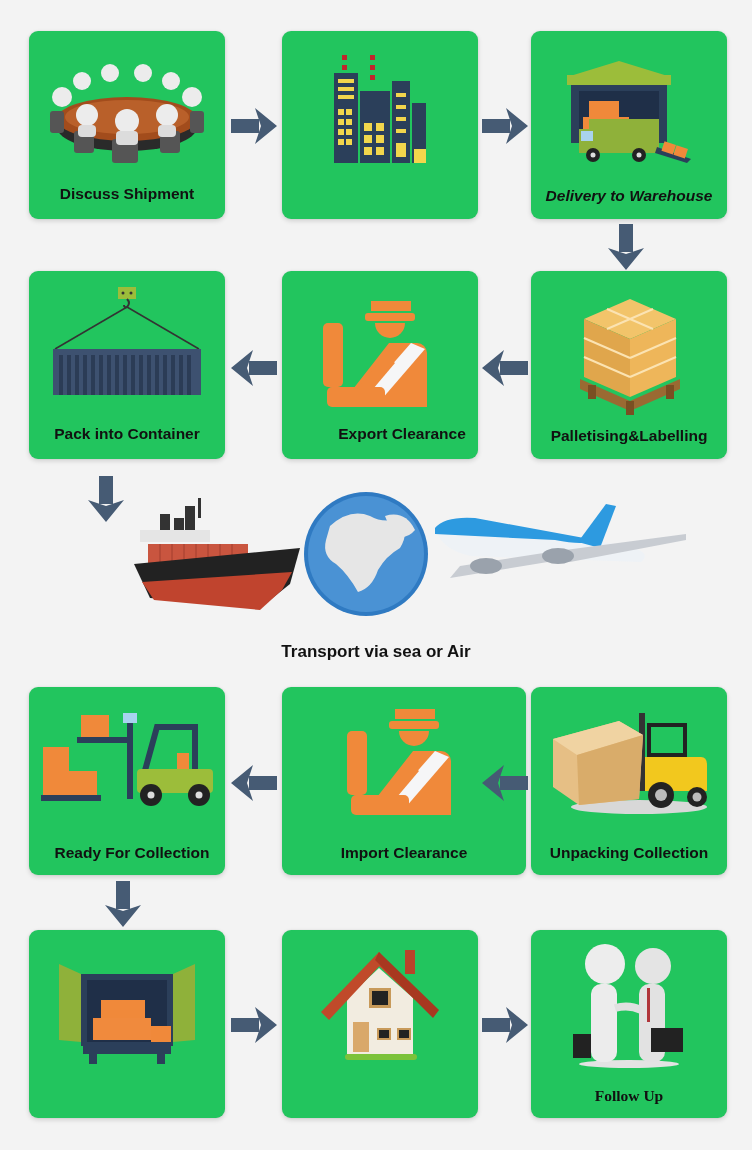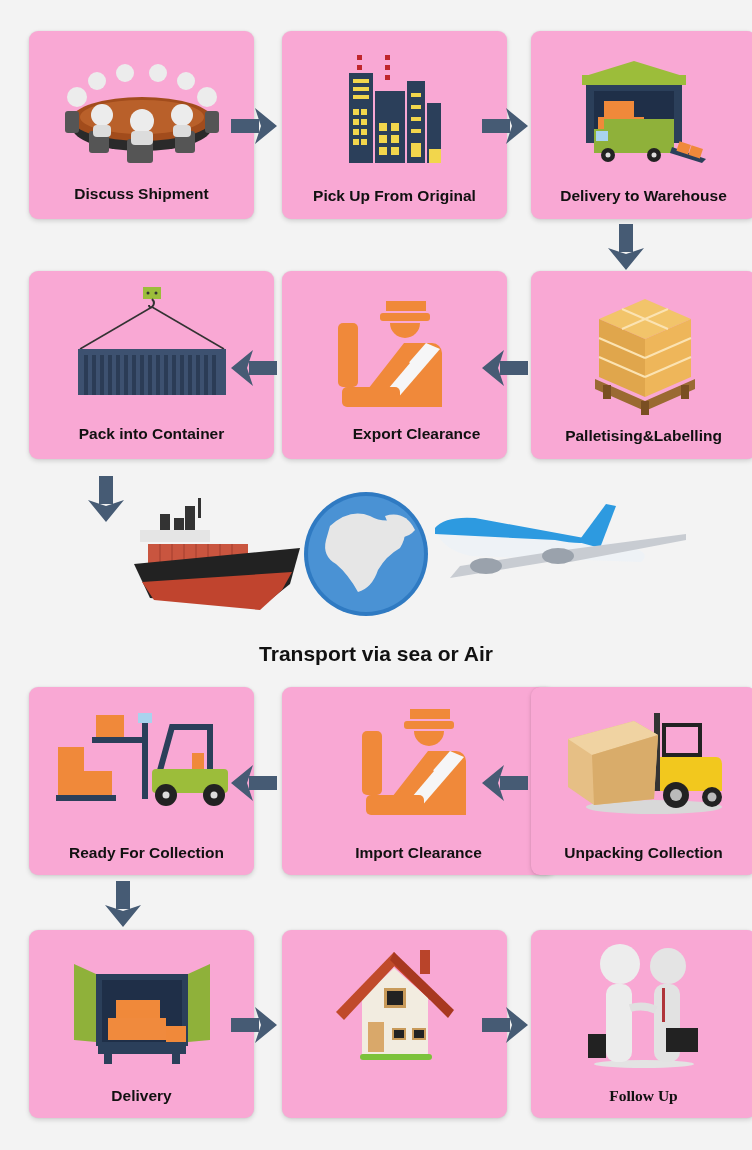--- a/index.html
+++ b/index.html
@@ -1,21 +1,21 @@
 <!DOCTYPE html>
 <html><head>
 <meta charset="utf-8">
 <style>
   html,body{margin:0;padding:0;}
   body{width:752px;height:1150px;background:#f3f3f3;position:relative;overflow:hidden;font-family:"Liberation Sans",sans-serif;}
-  .card{position:absolute;width:225px;background:#f9a8d4;border-radius:9px;box-shadow:0 2px 5px rgba(0,0,0,0.14),0 0 2px rgba(0,0,0,0.08);}
+  .card{position:absolute;width:196px;background:#22c55e;border-radius:9px;box-shadow:0 2px 5px rgba(0,0,0,0.14),0 0 2px rgba(0,0,0,0.08);}
   .card .label{position:absolute;left:0;right:0;text-align:center;font-weight:bold;font-size:15.5px;color:#111;}
   .card .art{position:absolute;left:0;right:0;display:flex;justify-content:center;}
   .arrow{position:absolute;}
-  .transport-label{position:absolute;left:0;width:752px;top:642px;text-align:center;font-weight:bold;font-size:21px;color:#111;}
+  .transport-label{position:absolute;left:0;width:752px;top:642px;text-align:center;font-weight:bold;font-size:17px;color:#111;}
 </style>
 </head>
 <body>
 
 <svg width="0" height="0" style="position:absolute">
   <defs>
     <symbol id="arrow-right" viewBox="0 0 46 36">
       <rect x="0" y="11" width="28" height="14" fill="#465b74"></rect>
       <polygon points="24,0 46,18 24,36 30,18" fill="#465b74"></polygon>
     </symbol>
@@ -112,28 +112,27 @@
           <rect x="46" y="94" width="8" height="8"></rect>
         <rect x="66" y="40" width="10" height="4"></rect>
           <rect x="66" y="52" width="10" height="4"></rect>
           <rect x="66" y="64" width="10" height="4"></rect>
           <rect x="66" y="76" width="10" height="4"></rect>
           <rect x="66" y="90" width="10" height="14"></rect>
         <rect x="84" y="96" width="12" height="14"></rect>
       </g>
     </svg>
   </div>
-  <div class="label" style="top:156px;">Pick Up From Original</div>
 </div>
 
 <svg class="arrow" style="left:482px;top:108px;" width="46" height="36">
     <use href="#arrow-right"></use>
   </svg>
 
-<div class="card" style="left:531px;top:31px;height:188px;">
+<div class="card" style="left:531px;top:31px;height:188px;font-style:italic;">
   <div class="art" style="top:26px;">
     <svg width="140" height="115" viewBox="0 0 140 115">
       <polygon points="8,20 60,4 112,20" fill="#9cbd3a"></polygon>
       <rect x="8" y="18" width="104" height="10" fill="#9cbd3a"></rect>
       <rect x="12" y="28" width="96" height="58" fill="#2b3f5a"></rect>
       <rect x="20" y="34" width="80" height="52" fill="#1f2f48"></rect>
       <rect x="30" y="44" width="30" height="16" fill="#f0893a"></rect>
       <rect x="24" y="60" width="46" height="18" fill="#f0893a"></rect>
       <rect x="30" y="62" width="70" height="34" fill="#8fb13a"></rect>
       <rect x="20" y="72" width="18" height="24" fill="#8fb13a"></rect>
@@ -147,21 +146,21 @@
       <rect x="116" y="90" width="12" height="10" transform="rotate(18 122 94)" fill="#f0893a"></rect>
     </svg>
   </div>
   <div class="label" style="top:156px;">Delivery to Warehouse</div>
 </div>
 
 <svg class="arrow" style="left:608px;top:224px;" width="36" height="46">
     <use href="#arrow-down"></use>
   </svg>
 
-<div class="card" style="left:29px;top:271px;height:188px;padding-left:20px;">
+<div class="card" style="left:29px;top:271px;height:188px;">
   <div class="art" style="top:12px;">
     <svg width="156" height="112" viewBox="0 0 156 112">
       <rect x="69" y="4" width="18" height="12" fill="#9cbd3a"></rect>
       <circle cx="74" cy="10" r="1.5" fill="#333"></circle>
         <circle cx="82" cy="10" r="1.5" fill="#333"></circle>
       <path d="M78 16 q4 4 0 8 q-3 1 -3 -2" stroke="#333" stroke-width="2" fill="none"></path>
       <line x1="78" y1="24" x2="6" y2="66" stroke="#333" stroke-width="1.5"></line>
       <line x1="78" y1="24" x2="150" y2="66" stroke="#333" stroke-width="1.5"></line>
       <rect x="4" y="66" width="148" height="56" fill="#3d5170"></rect>
       <g fill="#2b3c56">
@@ -341,21 +340,20 @@
       <rect x="32" y="28" width="80" height="62" fill="#1f2f48"></rect>
       <rect x="46" y="48" width="22" height="18" fill="#f0893a"></rect>
       <rect x="68" y="48" width="22" height="18" fill="#f0893a"></rect>
       <rect x="38" y="66" width="58" height="22" fill="#f08a3d"></rect>
       <rect x="96" y="74" width="20" height="16" fill="#f0893a"></rect>
       <rect x="28" y="94" width="88" height="8" fill="#2b3f5a"></rect>
       <rect x="34" y="102" width="8" height="10" fill="#2b3f5a"></rect>
       <rect x="102" y="102" width="8" height="10" fill="#2b3f5a"></rect>
     </svg>
   </div>
-  <div class="label" style="top:157px;">Delivery</div>
 </div>
 
 <svg class="arrow" style="left:231px;top:1007px;" width="46" height="36">
     <use href="#arrow-right"></use>
   </svg>
 
 <div class="card" style="left:282px;top:930px;height:188px;">
   <div class="art" style="top:8px;">
     <svg width="130" height="130" viewBox="0 0 130 130">
       <rect x="90" y="12" width="10" height="24" fill="#b9442a"></rect>

